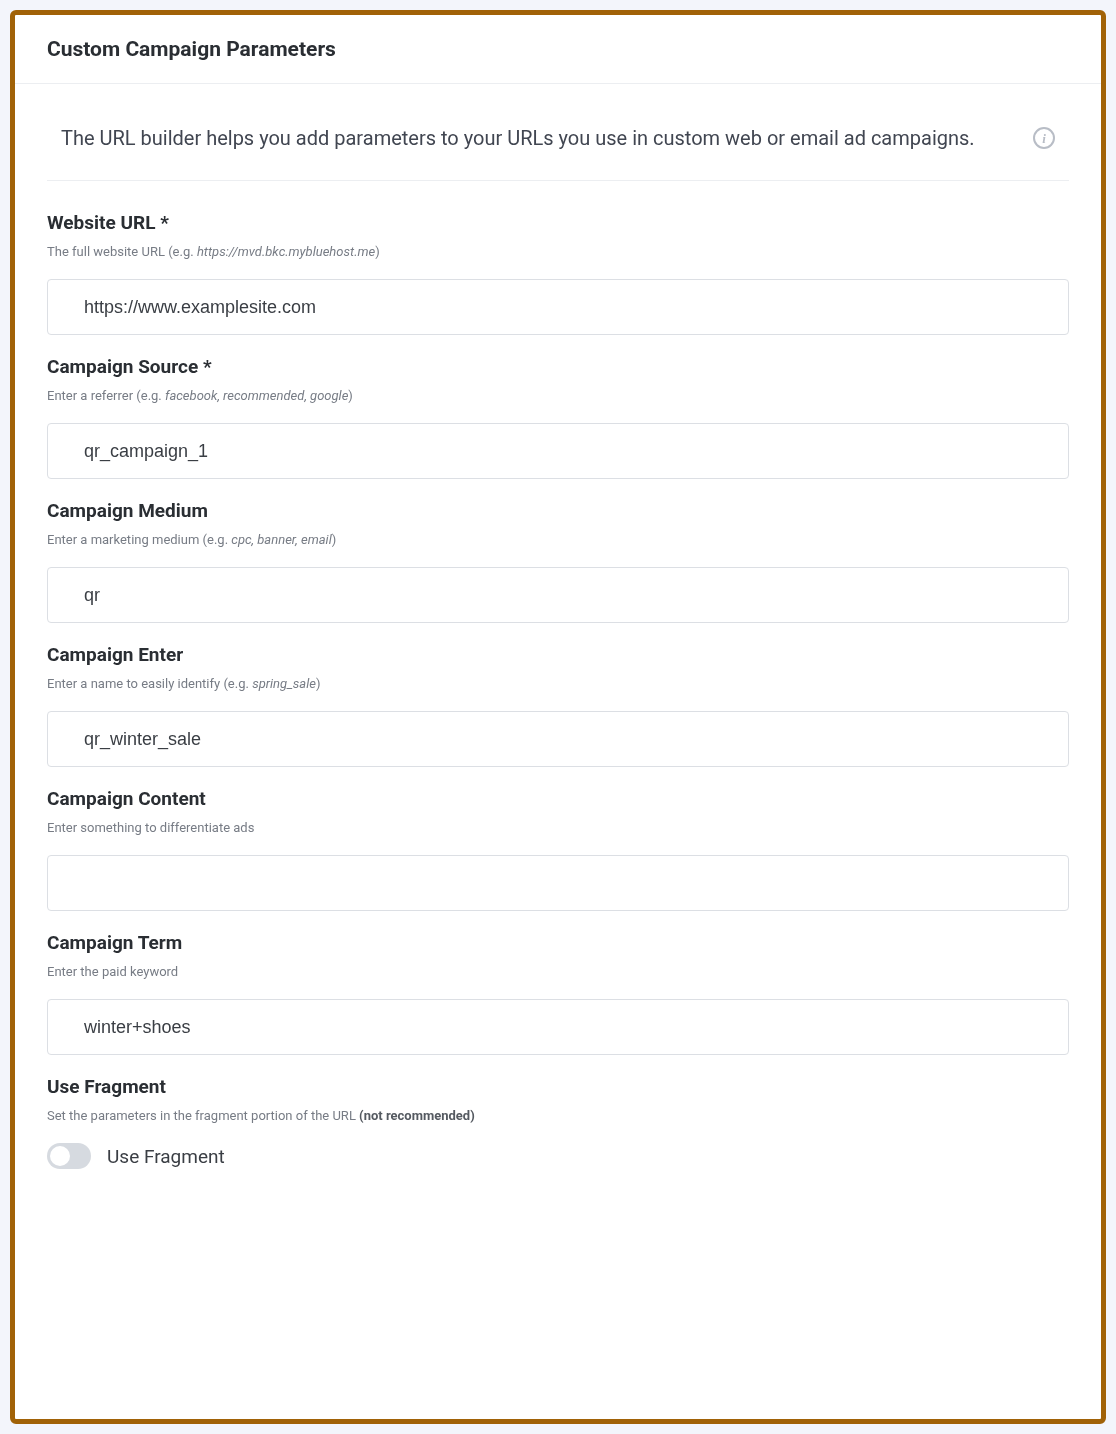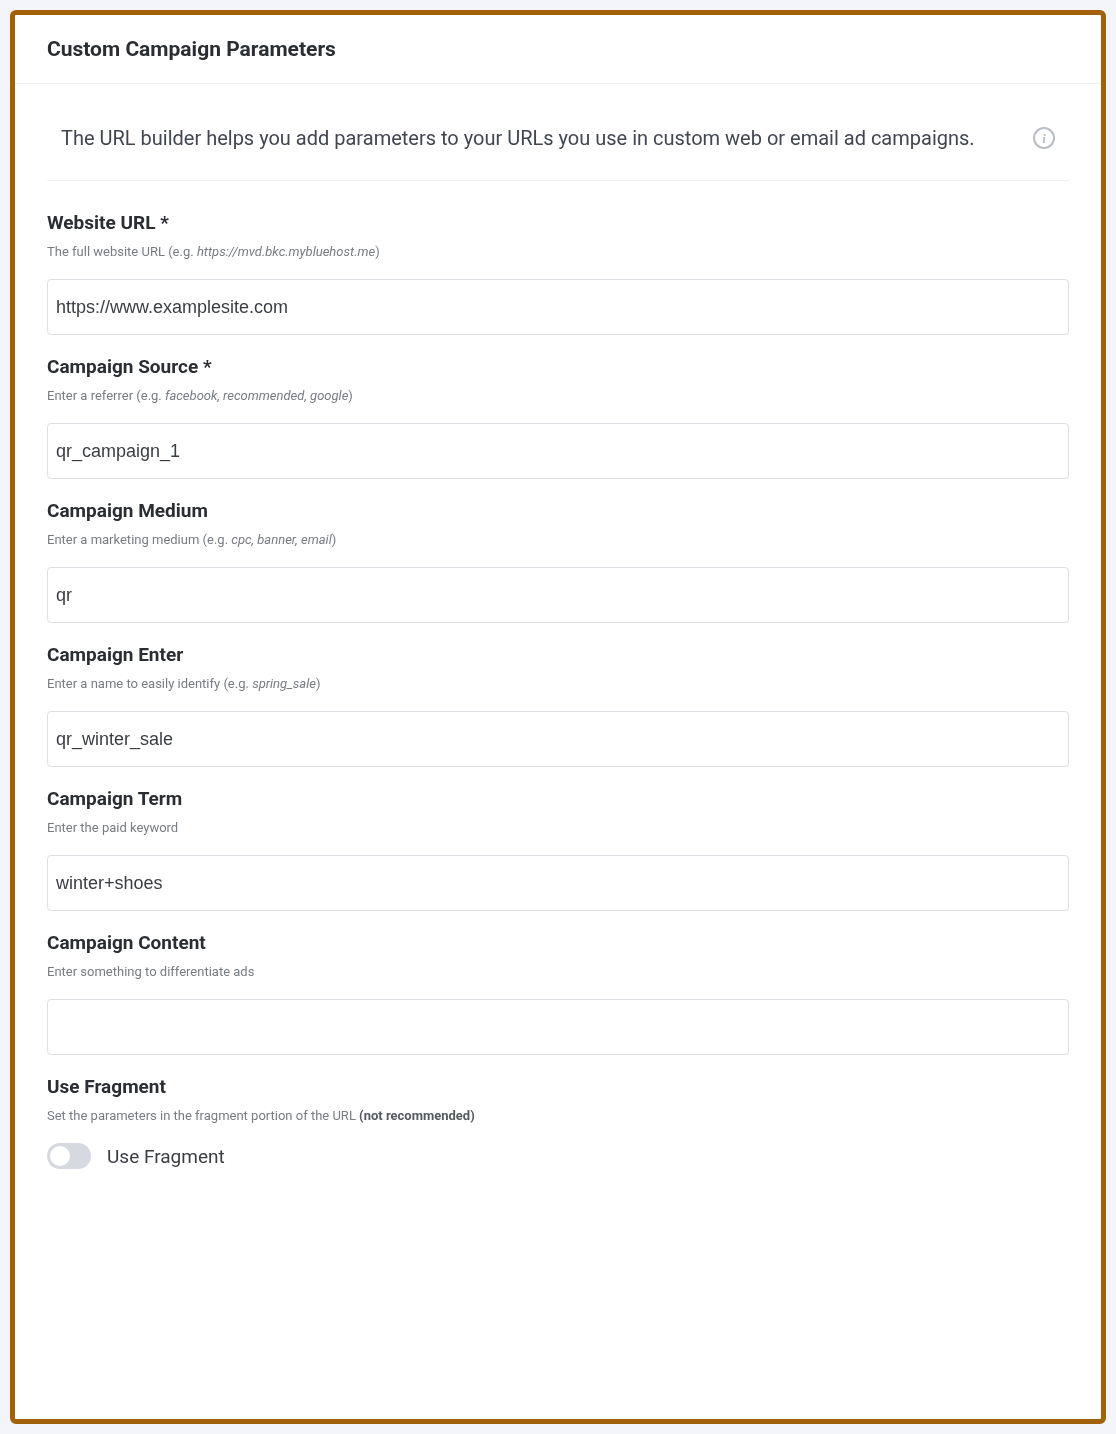--- a/index.html
+++ b/index.html
@@ -67,21 +67,21 @@
     font-size:13px;
     color:#777c85;
   }
   .hint-italic { font-style:italic; }
   .hint-bold { font-weight:700; color:#555a61; }
   .input {
     display:block;
     width:100%;
     margin-top:20px;
     height:56px;
-    padding:0 8px;
+    padding:0 36px;
     font-size:18px;
     color:#3a3e44;
     background:#fff;
     border:1px solid #dcdfe4;
     border-radius:4px;
     outline:none;
   }
   .input::placeholder { color:#a8adb5; }
   .toggle-row {
     margin-top:20px;
@@ -153,29 +153,29 @@
 
     <div class="field">
       <div class="field-label">Campaign Enter</div>
       <div class="field-hint">
         <span>Enter a name to easily identify (e.g. </span><span class="hint-italic">spring_sale</span><span>)</span>
       </div>
       <input class="input" type="text" value="qr_winter_sale" style="">
     </div>
 
     <div class="field">
+      <div class="field-label">Campaign Content</div>
+      <div class="field-hint">Enter something to differentiate ads</div>
+      <input class="input" type="text" value="" style="">
+    </div>
+
+    <div class="field">
       <div class="field-label">Campaign Term</div>
       <div class="field-hint">Enter the paid keyword</div>
       <input class="input" type="text" value="winter+shoes" style="">
-    </div>
-
-    <div class="field">
-      <div class="field-label">Campaign Content</div>
-      <div class="field-hint">Enter something to differentiate ads</div>
-      <input class="input" type="text" value="" style="">
     </div>
 
     <div class="field">
       <div class="field-label">Use Fragment</div>
       <div class="field-hint">
         <span>Set the parameters in the fragment portion of the URL </span><span class="hint-bold">(not recommended)</span>
       </div>
       <div class="toggle-row">
         <div class="toggle">
           <div class="toggle-knob"></div>

